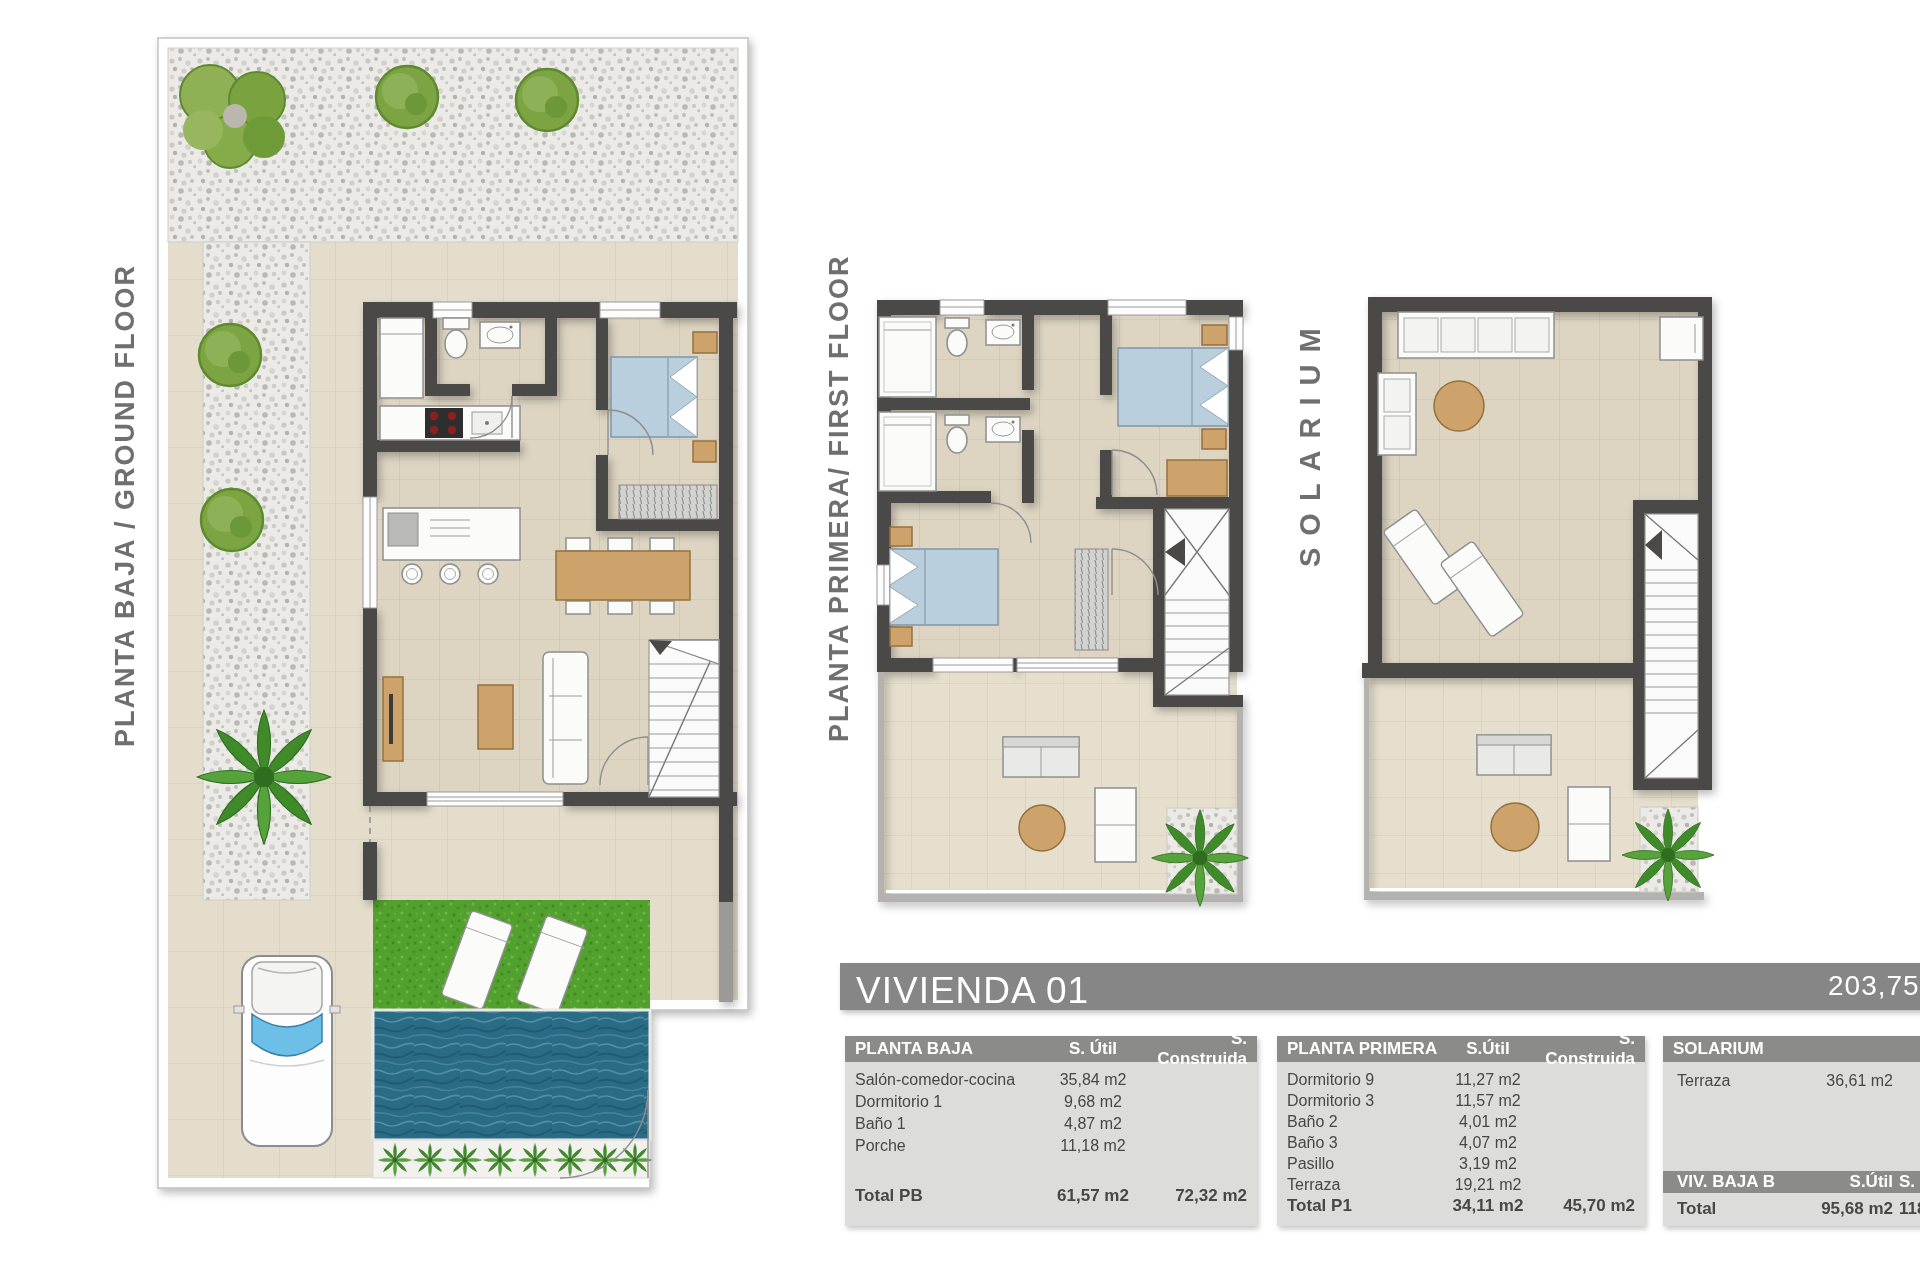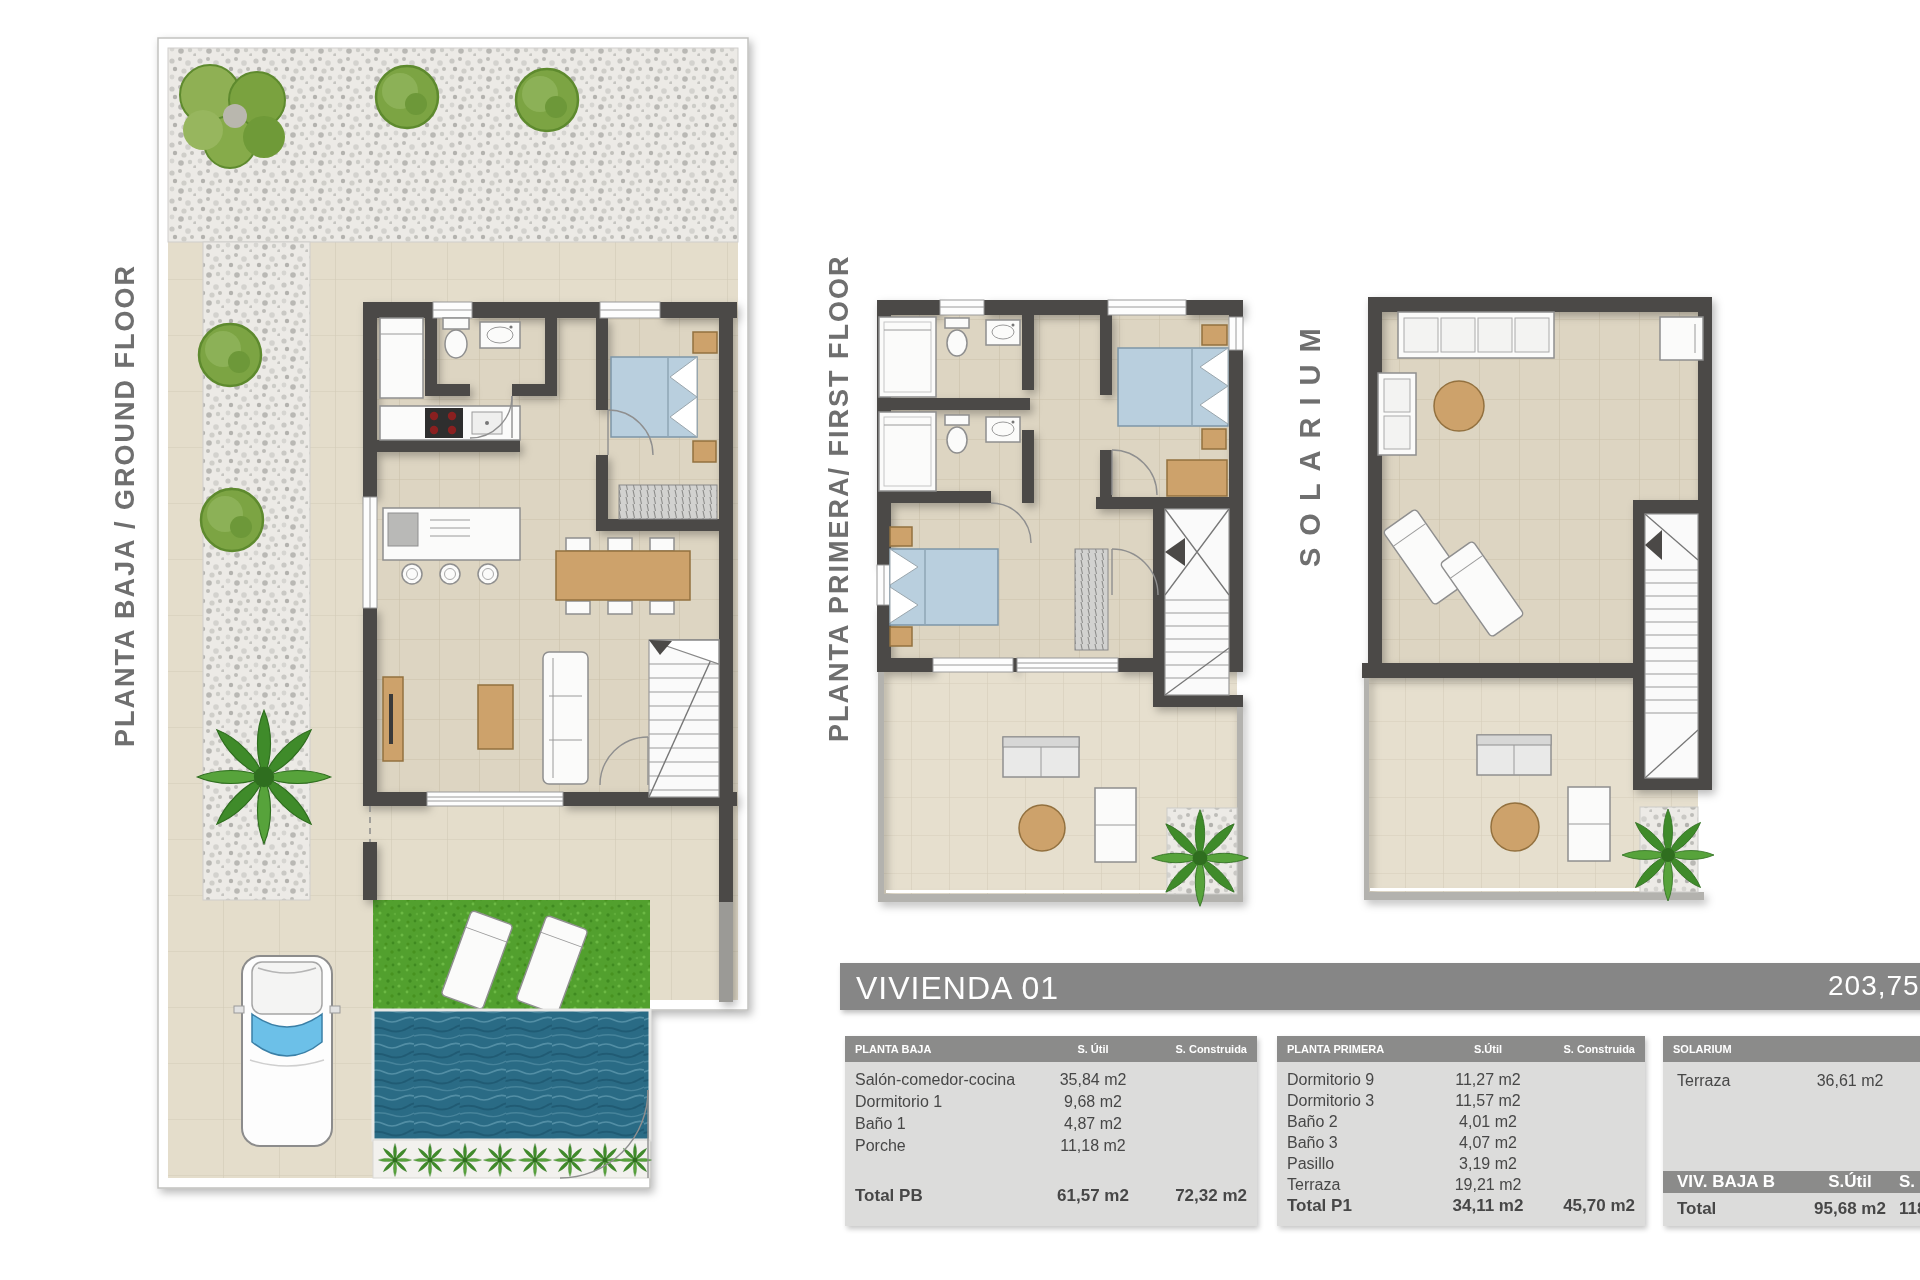--- a/index.html
+++ b/index.html
@@ -14,42 +14,42 @@
   .tan{fill:#cda26b;stroke:#93713f;stroke-width:1.5;}
   .bed{fill:#b9cfde;stroke:#7e96a8;stroke-width:1.5;}
   .pillow{fill:#ffffff;stroke:#9aa6ad;stroke-width:1;}
   .arc{fill:none;stroke:#8f8f8f;stroke-width:1.4;}
   .steps{stroke:#9a9a9a;stroke-width:1.2;fill:none;}
   .vlabel{position:absolute;transform-origin:0 0;transform:rotate(-90deg);white-space:nowrap;
           font-weight:bold;color:#6f6f6f;font-size:27px;letter-spacing:2px;}
   .vlabel.sol{font-size:29px;letter-spacing:12px;}
   .bar{position:absolute;left:840px;top:963px;width:1160px;height:47px;background:#868686;
        box-shadow:2px 3px 5px rgba(0,0,0,.25);color:#fff;}
-  .bar .t1{position:absolute;left:16px;top:7px;font-size:32px;letter-spacing:1px;}
+  .bar .t1{position:absolute;left:16px;top:7px;font-size:37px;letter-spacing:1px;}
   .bar .t2{position:absolute;left:672px;top:7px;font-size:28px;letter-spacing:1px;}
   .bar .t3{position:absolute;left:988px;top:7px;font-size:28px;letter-spacing:1px;}
   .tbl{position:absolute;top:1036px;height:190px;box-shadow:2px 3px 5px rgba(0,0,0,.22);
        background:#dcdcdb;color:#474747;font-size:16px;}
   .tbl .hd{display:flex;align-items:center;height:26px;background:#8b8b8a;color:#fff;
-           font-weight:bold;font-size:11px;padding:0 10px;}
+           font-weight:bold;font-size:17px;padding:0 10px;}
   .tbl .hd .lab{flex:1;}
   .tbl .body{display:flex;flex-direction:column;padding:7px 10px 6px 10px;height:151px;box-sizing:border-box;}
   .trow{display:flex;line-height:22px;}
   .trow .lab{flex:1;}
   .cu{width:92px;text-align:center;}
   .cc{width:108px;text-align:right;}
   .tot{font-weight:bold;font-size:17px;}
   .spacer{flex:1;}
   .t2c .trow{line-height:21px;}
   .t2c .cu{width:90px;}
   .t2c .cc{width:102px;}
   
   .t3c{width:480px;}
   .t3c .hd .lab{flex:0 0 130px;}
-  .t3c .cu3{width:86px;text-align:center;font-weight:bold;}
+  .t3c .cu3{width:86px;text-align:right;font-weight:bold;}
   .t3c .cc3{margin-left:6px;text-align:left;}
   .t3c .row1{display:flex;padding:8px 0 0 14px;line-height:22px;}
   .t3c .row1 .lab{flex:0 0 130px;}
   .t3c .sub{position:absolute;left:0;top:135px;width:100%;height:22px;display:flex;align-items:center;
             background:#8b8b8a;color:#fff;font-weight:bold;font-size:17px;padding:0 0 0 14px;box-sizing:border-box;}
   .t3c .sub .lab{flex:0 0 130px;}
   .t3c .totrow{position:absolute;left:0;top:157px;width:100%;display:flex;padding:6px 0 0 14px;
                box-sizing:border-box;font-weight:bold;font-size:17px;}
   .t3c .totrow .lab{flex:0 0 130px;}
 </style>

